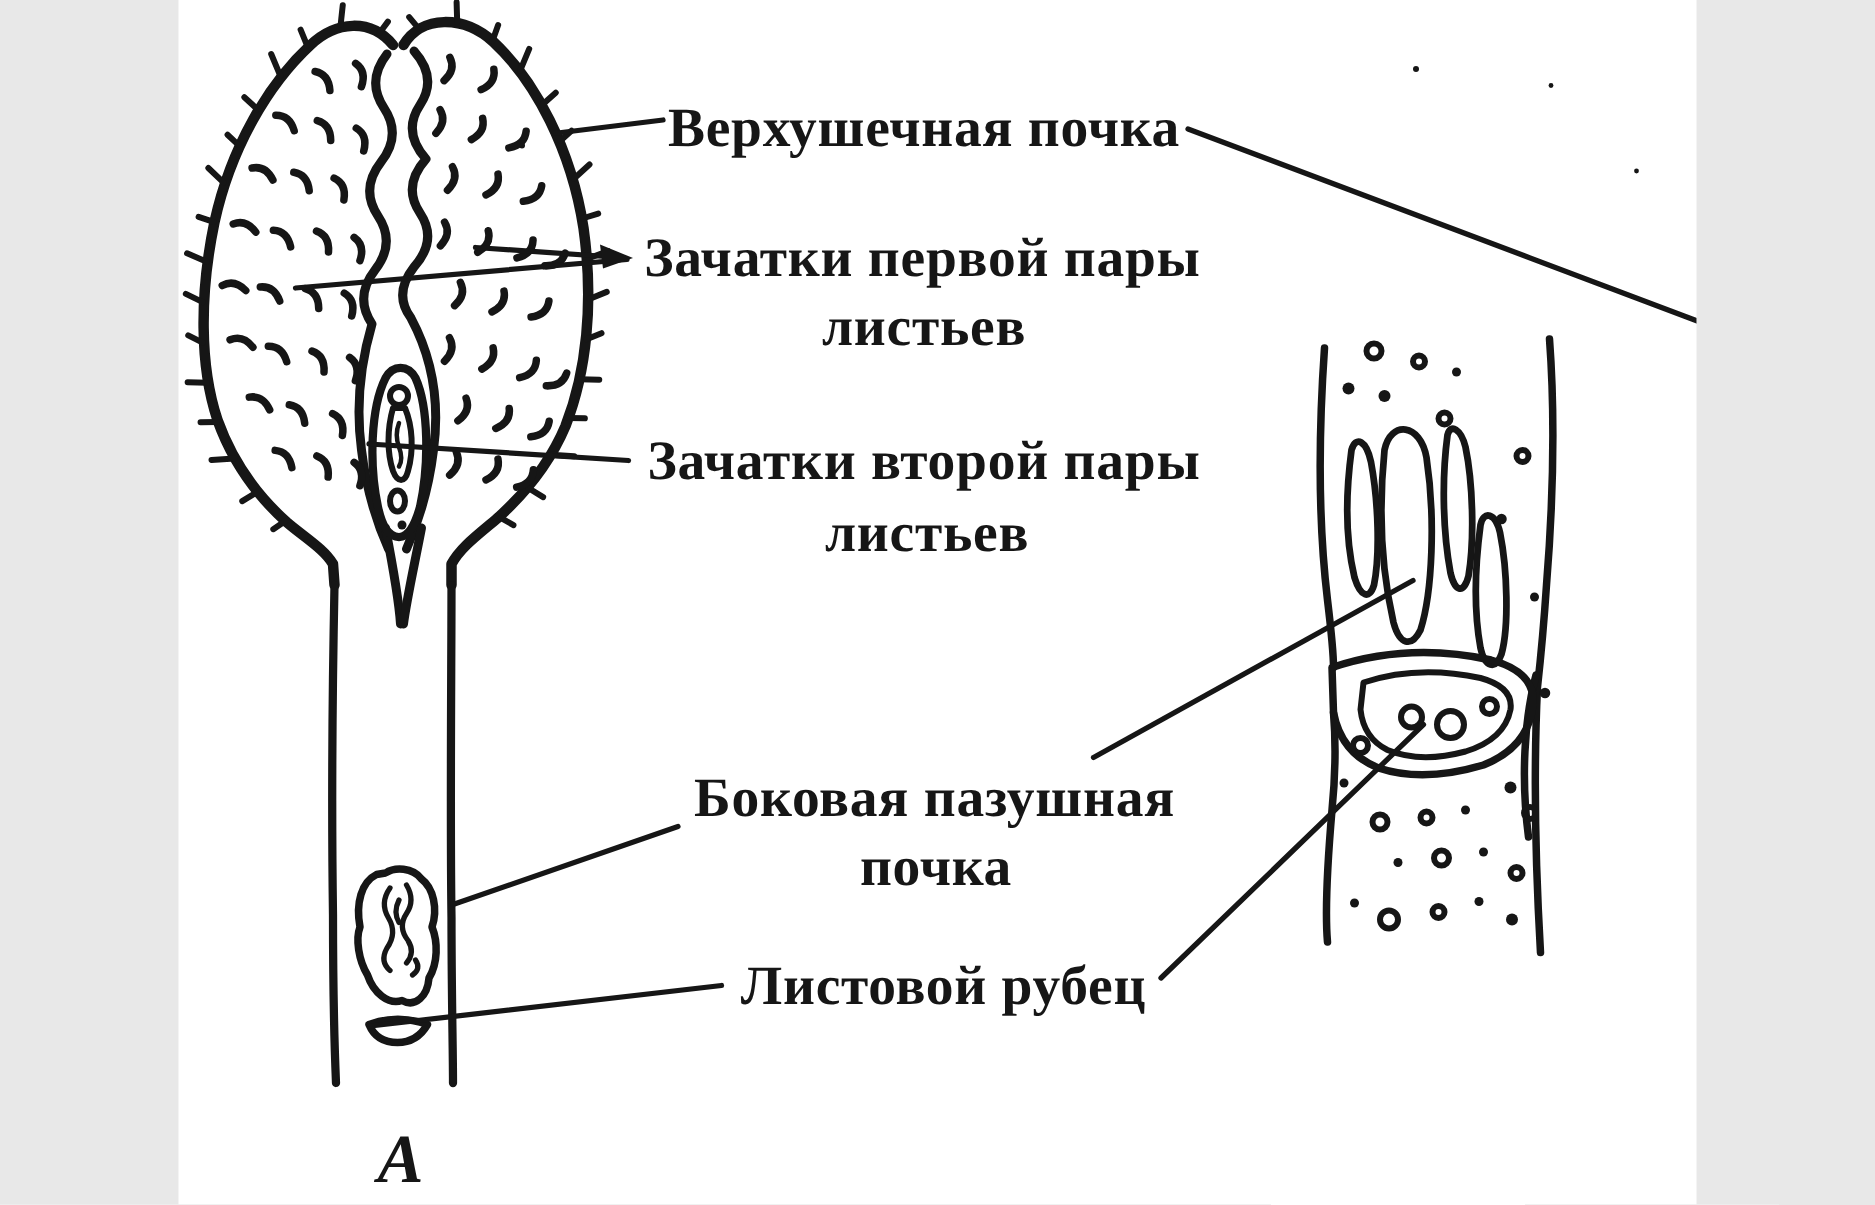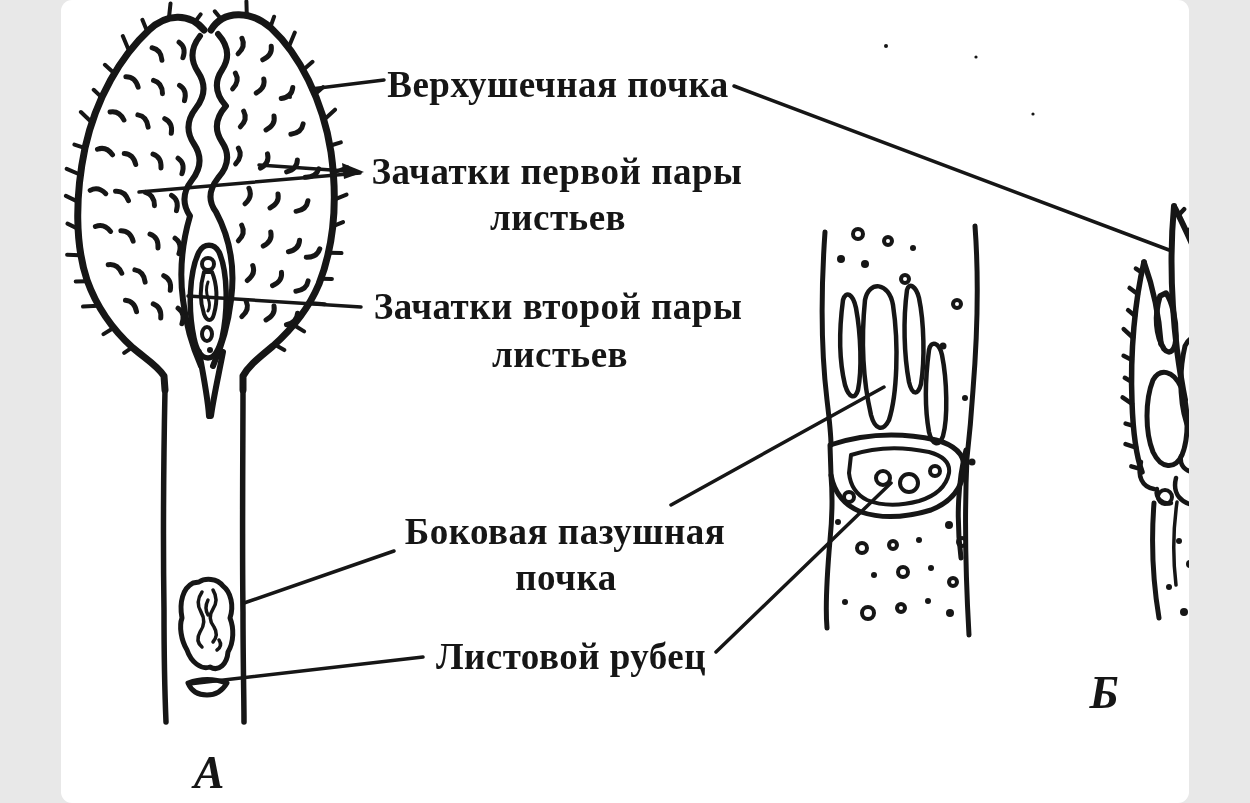--- a/index.html
+++ b/index.html
@@ -1,19 +1,19 @@
 <!DOCTYPE html>
 <html style="--ink: #161616; --paper: #ffffff;"><head>
 <meta charset="utf-8">
 <style>
   :root { --ink:#161616; --paper:#ffffff; }
   html,body{margin:0;padding:0;background:#e8e8e8;}
   .figure-wrap{
-    width:1128px;height:803px;background:var(--paper);
-    position:relative;overflow:hidden;margin:0 auto;border-radius:11px;
+    width:1012px;height:803px;background:var(--paper);
+    position:relative;overflow:hidden;margin:0 auto;
   }
   svg{display:block;width:1250px;height:803px;}
   text{
     font-family:"Liberation Serif","DejaVu Serif",serif;
     font-weight:700;fill:var(--ink);stroke:none;
   }
   .lbl{font-size:37px;letter-spacing:.5px;}
   .panel-letter{font-size:46px;font-style:italic;}
   .art{stroke:var(--ink);fill:none;stroke-linecap:round;stroke-linejoin:round;}
   .guide{stroke:none;fill:none;}

